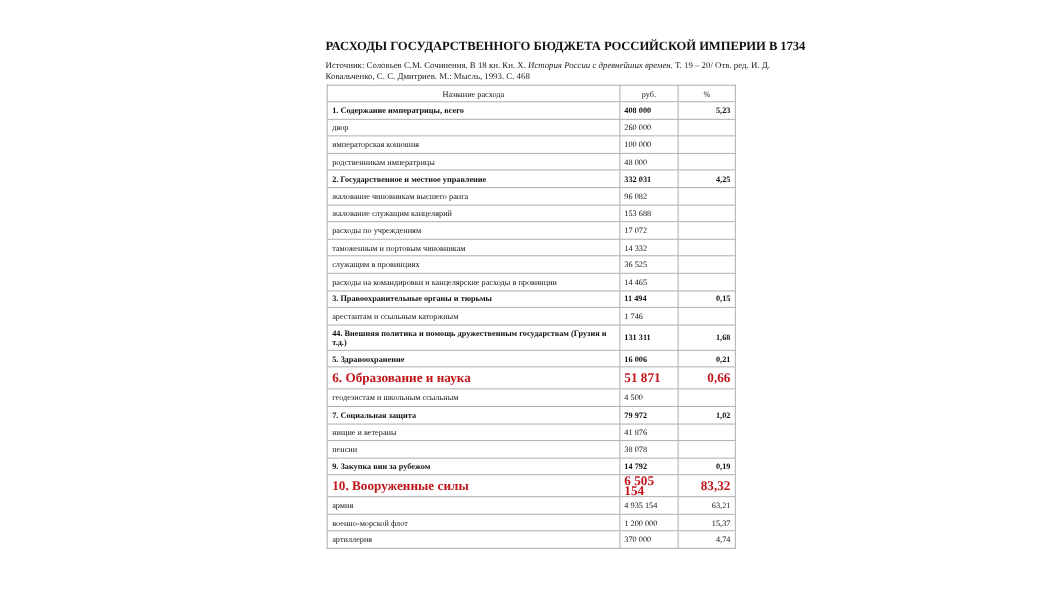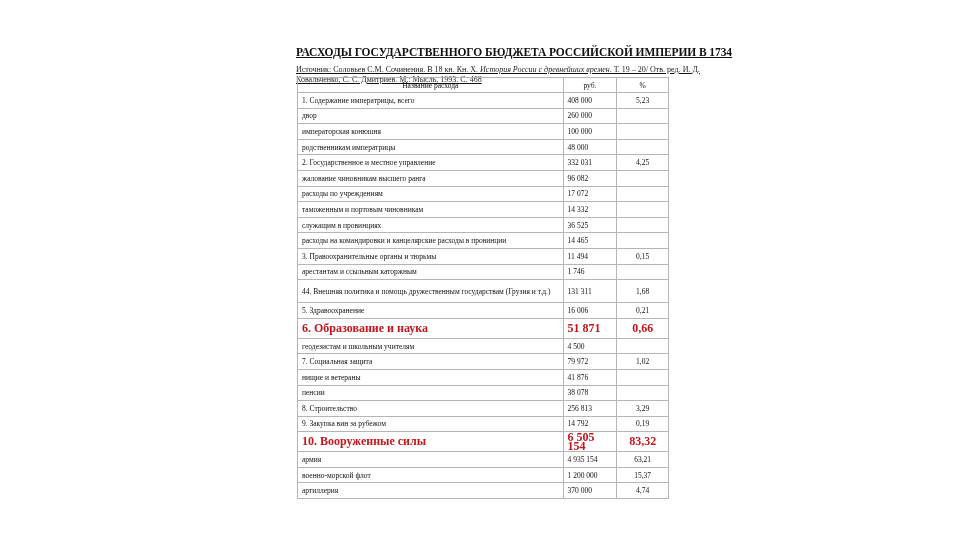--- a/index.html
+++ b/index.html
@@ -1,28 +1,28 @@
 <!DOCTYPE html>
 <html><head>
 <meta charset="utf-8">
 <style>
   html, body { margin: 0; padding: 0; background: #ffffff; }
   body { width: 960px; height: 540px; position: relative; overflow: hidden; font-family: "Liberation Serif", "DejaVu Serif", serif; color: #111; }
-  .doc { position: absolute; left: 296px; top: 46px; width: 412px; text-decoration: underline; }
+  .doc { position: absolute; left: 296px; top: 36px; width: 412px; }
   .title { font-weight: bold; font-size: 11.5px; letter-spacing: -0.1px; white-space: nowrap; line-height: 13px; }
   .source { font-size: 8px; line-height: 10px; color: #222; margin-top: 6px; }
   .source i { font-style: italic; }
   table { position: absolute; left: 297px; top: 77px; width: 372px; border-collapse: collapse; font-size: 7.5px; }
   td { border: 1px solid #b5b5b5; padding: 0 4px; height: 14.6px; line-height: 9px; vertical-align: middle; }
   td.name { width: 253px; }
   td.rub { width: 44px; }
-  td.pct { width: 42px; text-align: center; }
+  td.pct { width: 42px; text-align: right; }
   tr.head td { text-align: center; height: 14px; }
   tr.head td.rub { text-align: center; }
-  tr.bold td { font-weight: normal; }
+  tr.bold td { font-weight: bold; }
   tr.tall td { height: 22px; }
   tr.highlight td { color: #c0161c; font-weight: bold; font-size: 12px; height: 19px; }
 </style>
 </head>
 <body>
 
 <div class="doc">
   <div class="title">РАСХОДЫ ГОСУДАРСТВЕННОГО БЮДЖЕТА РОССИЙСКОЙ ИМПЕРИИ В 1734</div>
   <div class="source"><span>Источник: Соловьев С.М. Сочинения. В 18 кн. Кн. X. </span><i>История России с древнейших времен.</i><span> Т. 19 – 20/ Отв. ред. И. Д. Ковальченко, С. С. Дмитриев. М.: Мысль, 1993. С. 468</span></div>
 </div>
@@ -58,20 +58,25 @@
         <td class="name">2. Государственное и местное управление</td>
         <td class="rub">332 031</td>
         <td class="pct">4,25</td>
       </tr>
       <tr class="">
         <td class="name">жалование чиновникам высшего ранга</td>
         <td class="rub">96 082</td>
         <td class="pct"></td>
       </tr>
       <tr class="">
+        <td class="name">жалование служащим канцелярий</td>
+        <td class="rub">153 688</td>
+        <td class="pct"></td>
+      </tr>
+      <tr class="">
         <td class="name">расходы по учреждениям</td>
         <td class="rub">17 072</td>
         <td class="pct"></td>
       </tr>
       <tr class="">
         <td class="name">таможенным и портовым чиновникам</td>
         <td class="rub">14 332</td>
         <td class="pct"></td>
       </tr>
       <tr class="">
@@ -103,43 +108,38 @@
         <td class="name">5. Здравоохранение</td>
         <td class="rub">16 006</td>
         <td class="pct">0,21</td>
       </tr>
       <tr class="highlight">
         <td class="name">6. Образование и наука</td>
         <td class="rub">51 871</td>
         <td class="pct">0,66</td>
       </tr>
       <tr class="">
-        <td class="name">геодезистам и школьным учителям</td>
+        <td class="name">геодезистам и школьным ссыльным</td>
         <td class="rub">4 500</td>
         <td class="pct"></td>
       </tr>
       <tr class="bold">
         <td class="name">7. Социальная защита</td>
         <td class="rub">79 972</td>
         <td class="pct">1,02</td>
       </tr>
       <tr class="">
         <td class="name">нищие и ветераны</td>
         <td class="rub">41 876</td>
         <td class="pct"></td>
       </tr>
       <tr class="">
         <td class="name">пенсии</td>
         <td class="rub">38 078</td>
         <td class="pct"></td>
-      </tr>
-      <tr class="bold">
-        <td class="name">8. Строительство</td>
-        <td class="rub">256 813</td>
-        <td class="pct">3,29</td>
       </tr>
       <tr class="bold">
         <td class="name">9. Закупка вин за рубежом</td>
         <td class="rub">14 792</td>
         <td class="pct">0,19</td>
       </tr>
       <tr class="highlight">
         <td class="name">10. Вооруженные силы</td>
         <td class="rub">6 505 154</td>
         <td class="pct">83,32</td>

